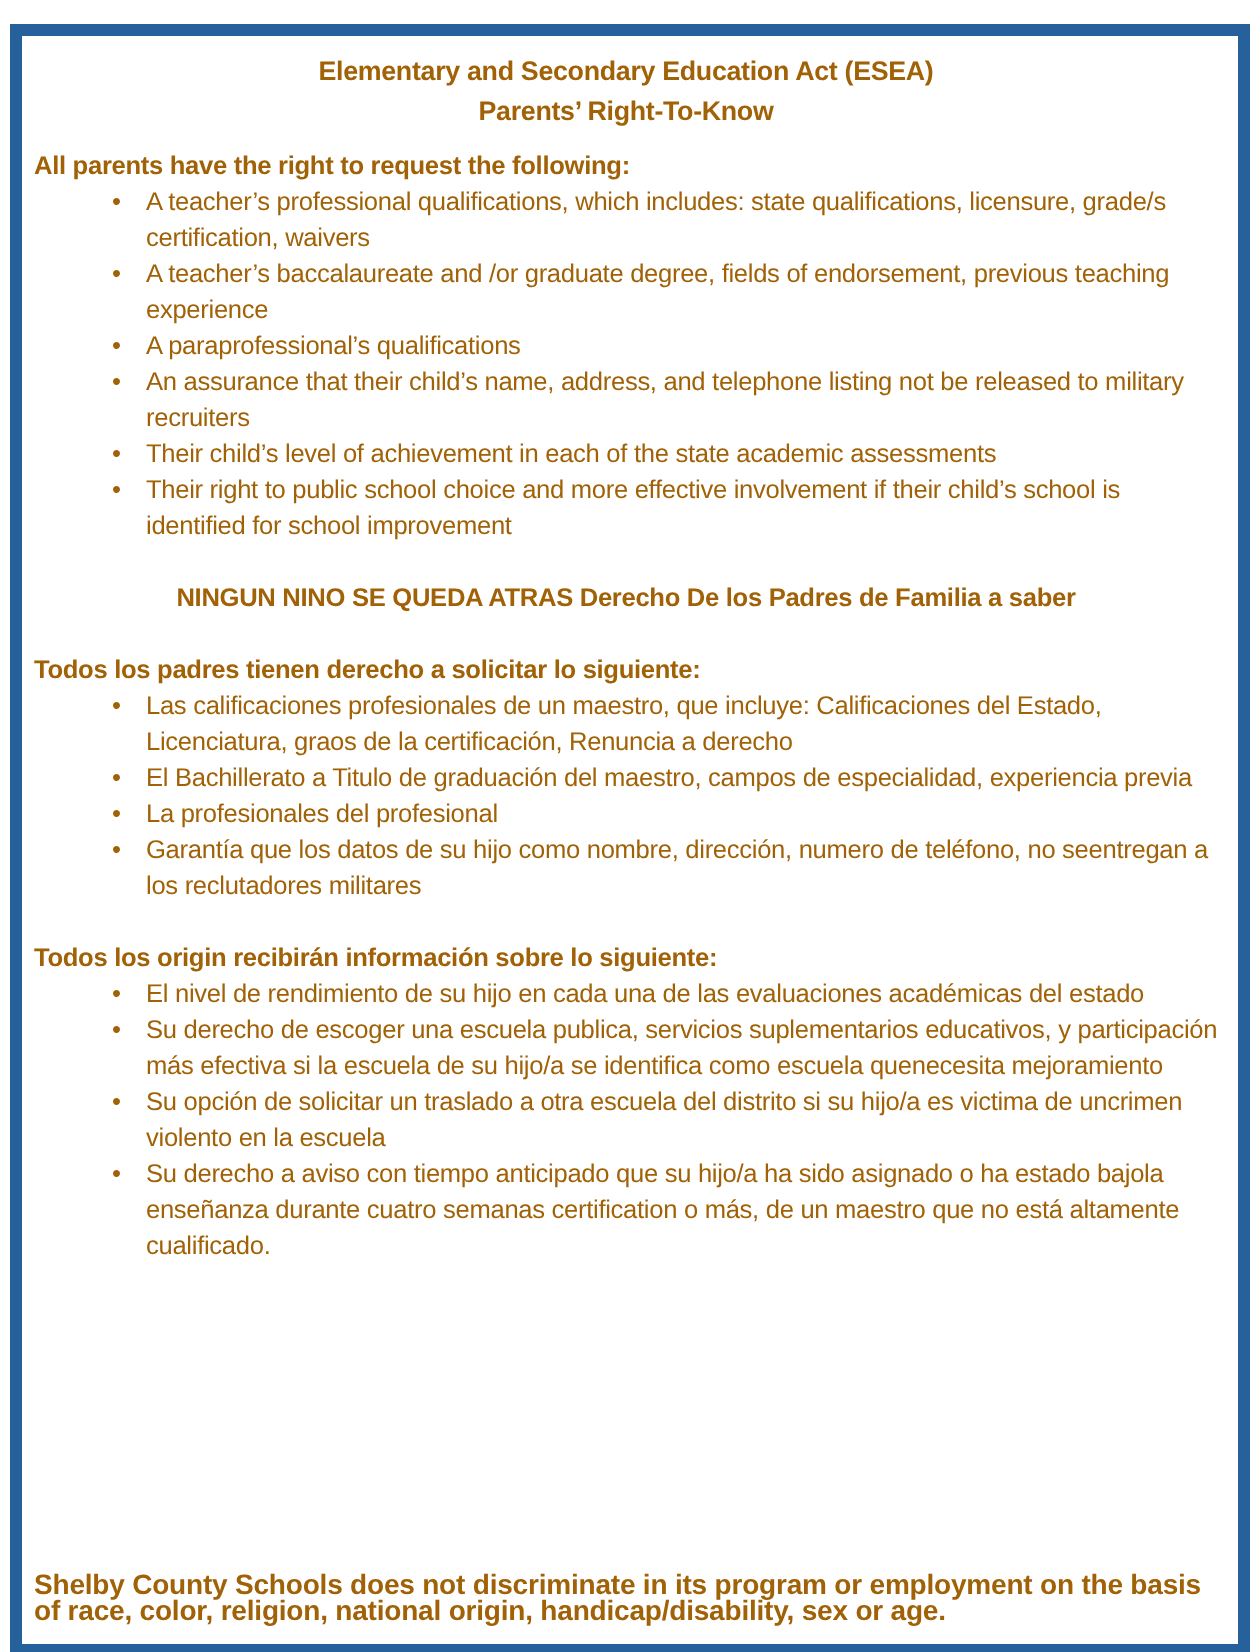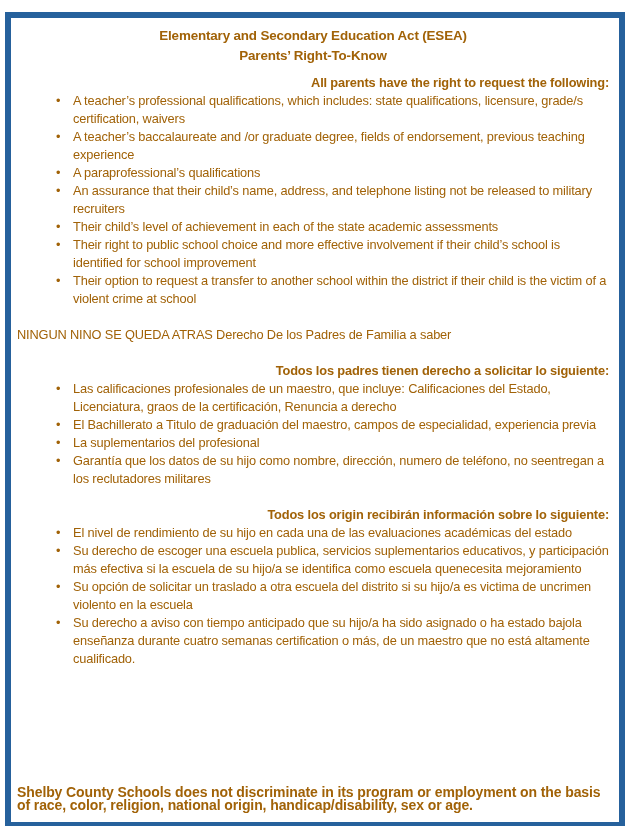--- a/index.html
+++ b/index.html
@@ -30,42 +30,42 @@
   .doc-title {
     text-align: center;
     font-weight: 700;
     font-size: 13.4px;
     line-height: 20px;
     margin: 2px 0 8px 0;
   }
   .sec-heading {
     font-weight: 700;
     margin-top: 18px;
-    text-align: right;
   }
   .sec-heading.first {
     margin-top: 0;
   }
   ul.bullets {
     list-style: none;
     margin: 0;
     padding: 0;
   }
   ul.bullets li {
     position: relative;
     padding-left: 56px;
   }
   ul.bullets li::before {
     content: "\2022";
     position: absolute;
     left: 39px;
     top: 0;
   }
   .es-title {
-    font-weight: 400;
+    text-align: center;
+    font-weight: 700;
     margin: 18px 0 0 0;
   }
   .footer {
     margin-top: auto;
     padding-top: 12px;
     font-weight: 700;
     font-size: 14px;
     line-height: 13px;
     letter-spacing: -0.1px;
   }
@@ -84,30 +84,29 @@
   <ul class="bullets">
     <li>A teacher’s professional qualifications, which includes: state qualifications, licensure, grade/s certification, waivers</li>
     <li>A teacher’s baccalaureate and /or graduate degree, fields of endorsement, previous teaching experience</li>
     <li>A paraprofessional’s qualifications</li>
     <li>An assurance that their child’s name, address, and telephone listing not be released to military recruiters</li>
   </ul>
 
   <ul class="bullets">
     <li>Their child’s level of achievement in each of the state academic assessments</li>
     <li>Their right to public school choice and more effective involvement if their child’s school is identified for school improvement</li>
-    <li>Their option to request a transfer to another school within the district if their child is the victim of a violent crime at school</li>
   </ul>
 
   <div class="es-title">NINGUN NINO SE QUEDA ATRAS Derecho De los Padres de Familia a saber</div>
 
   <div class="sec-heading">Todos los padres tienen derecho a solicitar lo siguiente:</div>
   <ul class="bullets">
     <li>Las calificaciones profesionales de un maestro, que incluye: Calificaciones del Estado, Licenciatura, graos de la certificación, Renuncia a derecho</li>
     <li>El Bachillerato a Titulo de graduación del maestro, campos de especialidad, experiencia previa</li>
-    <li>La suplementarios del profesional</li>
+    <li>La profesionales del profesional</li>
     <li>Garantía que los datos de su hijo como nombre, dirección, numero de teléfono, no seentregan a los reclutadores militares</li>
   </ul>
 
   <div class="sec-heading">Todos los origin recibirán información sobre lo siguiente:</div>
   <ul class="bullets">
     <li>El nivel de rendimiento de su hijo en cada una de las evaluaciones académicas del estado</li>
     <li>Su derecho de escoger una escuela publica, servicios suplementarios educativos, y participación más efectiva si la escuela de su hijo/a se identifica como escuela quenecesita mejoramiento</li>
     <li>Su opción de solicitar un traslado a otra escuela del distrito si su hijo/a es victima de uncrimen violento en la escuela</li>
     <li>Su derecho a aviso con tiempo anticipado que su hijo/a ha sido asignado o ha estado bajola enseñanza durante cuatro semanas certification o más, de un maestro que no está altamente cualificado.</li>
   </ul>

